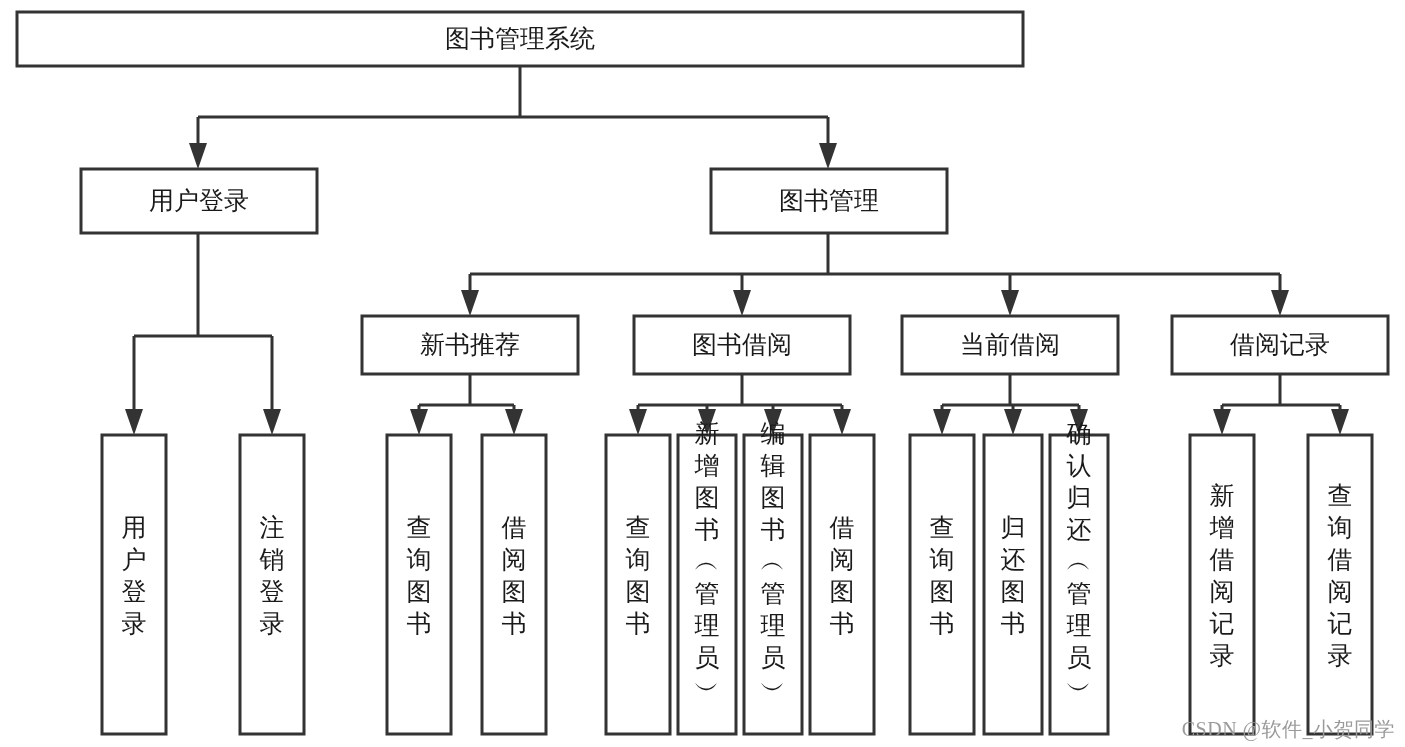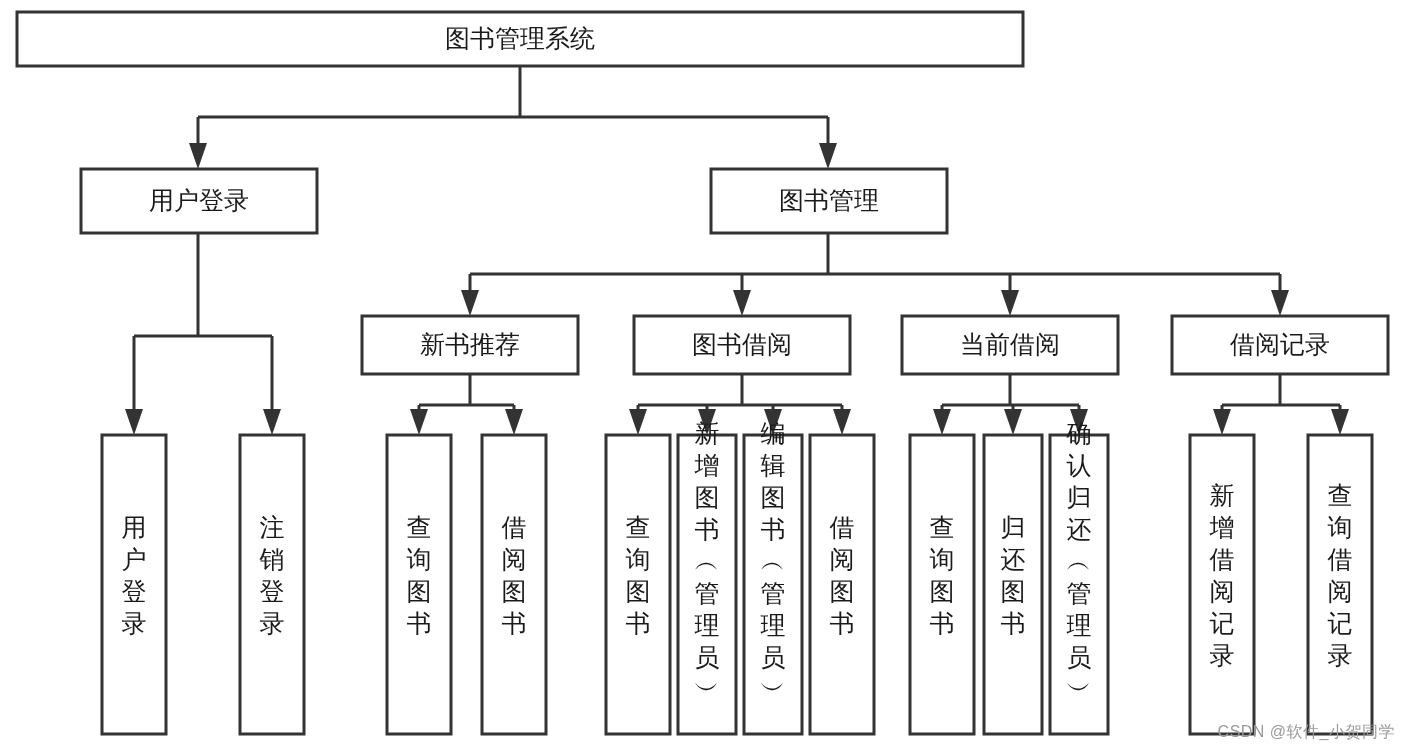--- a/index.html
+++ b/index.html
@@ -43,22 +43,22 @@
     font-family: "Liberation Sans", "DejaVu Sans", sans-serif;
     fill: #1a1a1a;
     font-size: 25px;
     text-anchor: middle;
     dominant-baseline: middle;
   }
   .watermark {
     position: absolute;
     right: 10px;
     bottom: 4px;
-    font-family: Liberation Sans, sans-serif;
-    font-size: 16px;
+    font-family: Liberation Serif, serif;
+    font-size: 20px;
     color: #9a9a9a;
     white-space: nowrap;
     letter-spacing: 0.5px;
   }
 </style>
 </head>
 <body>
 
 <div id="diagram-root">
 

